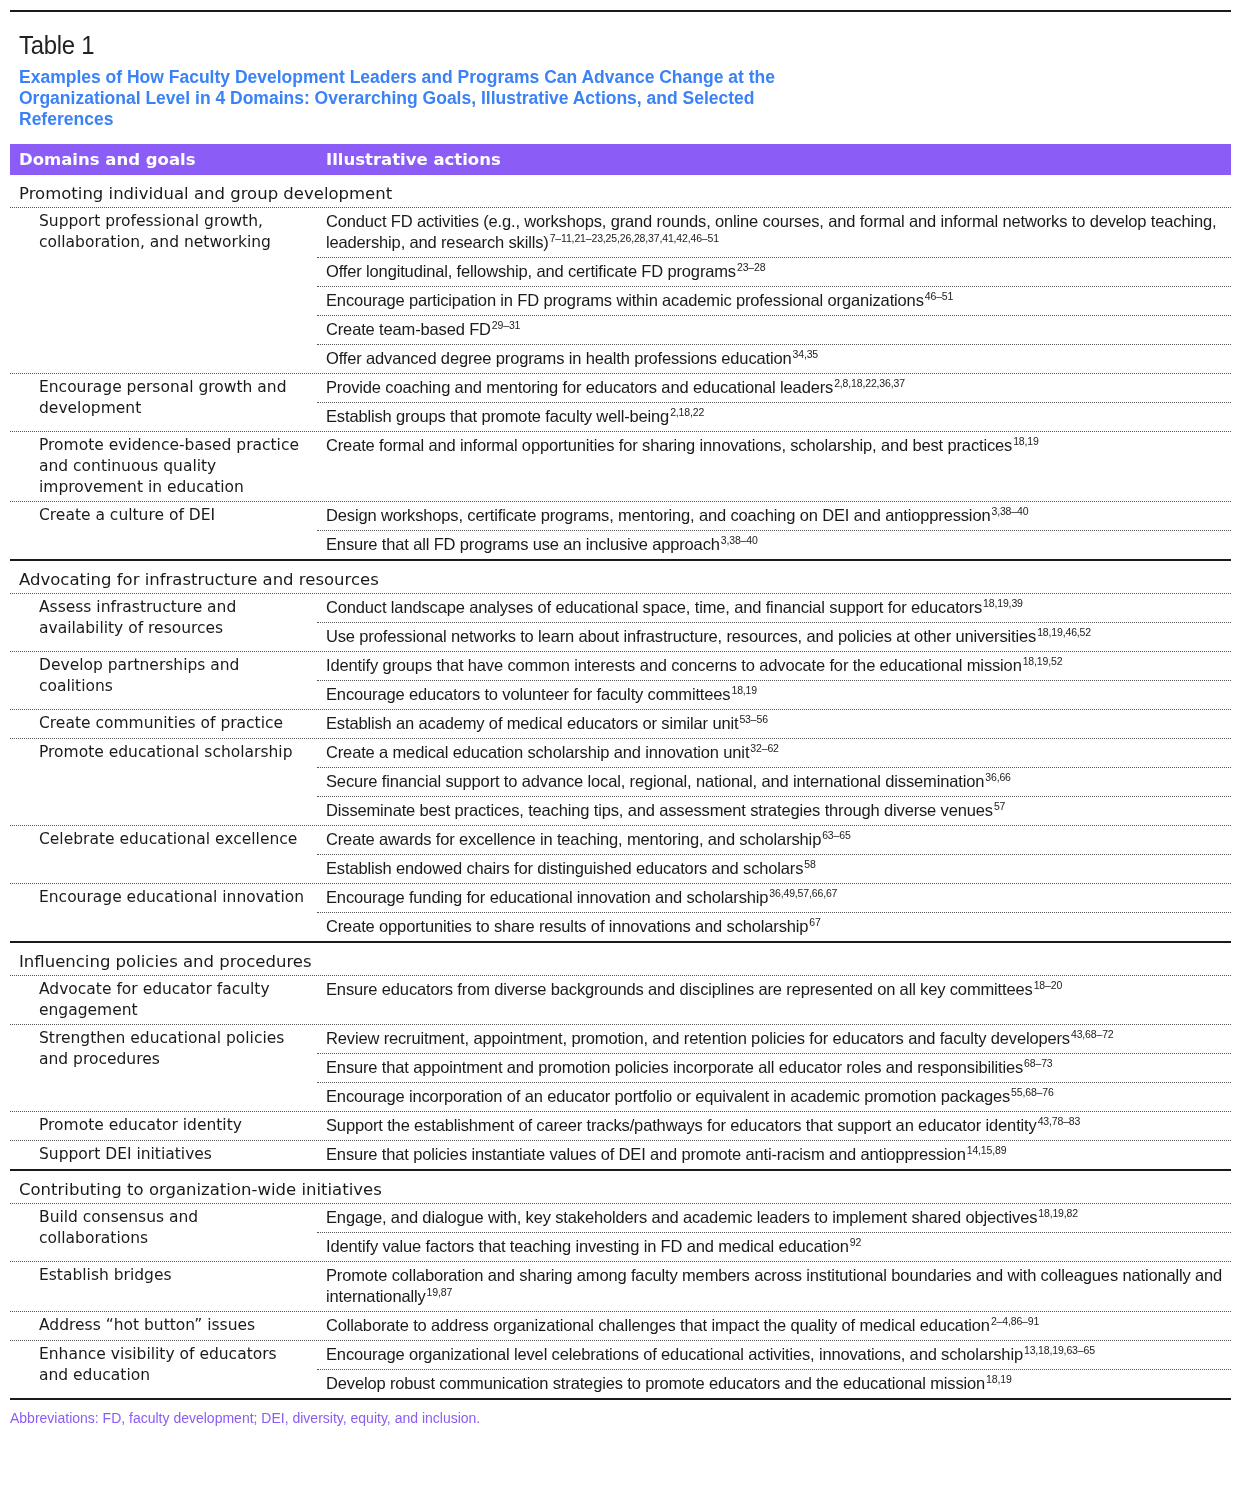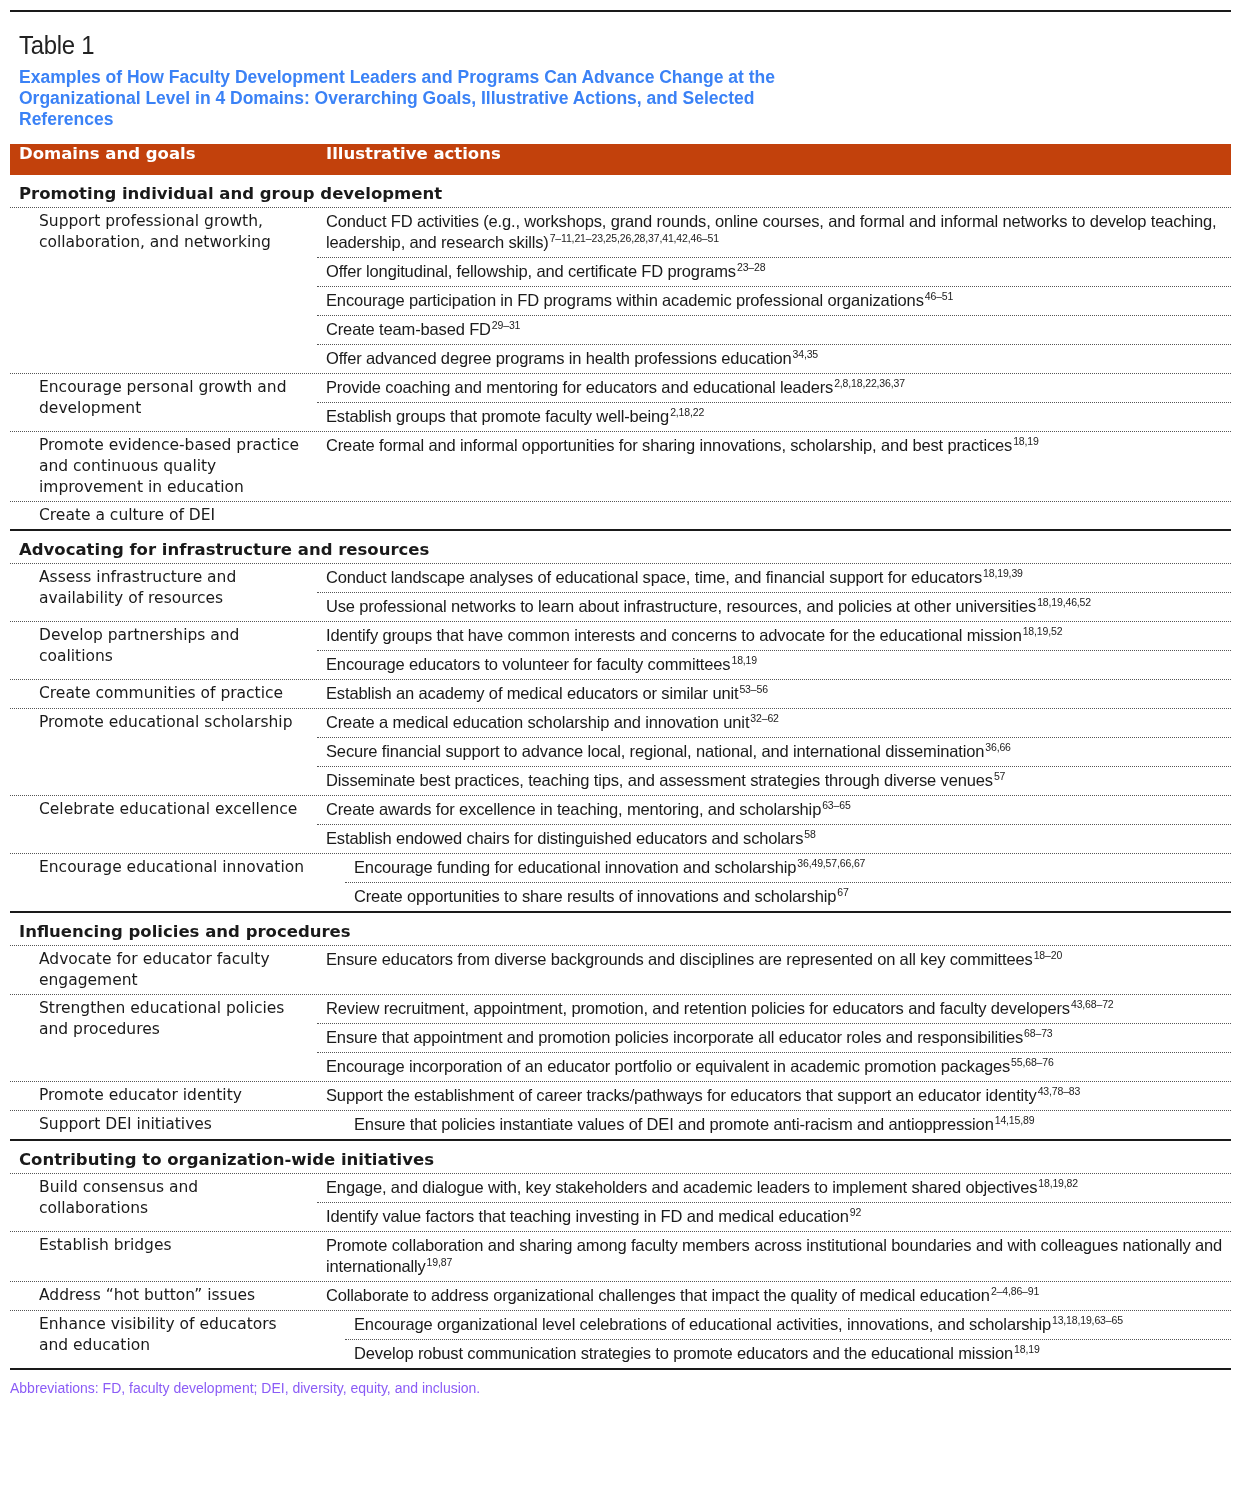--- a/index.html
+++ b/index.html
@@ -16,35 +16,35 @@
     font-weight: 300; font-size: 26px; color: #222;
     margin: 18px 0 0 9px; letter-spacing: -0.3px;
     transform: scaleX(0.92); transform-origin: left;
   }
   .table-title {
     font-family: "Liberation Sans", sans-serif;
     font-weight: bold; font-size: 17.5px; line-height: 21px;
     margin: 6px 0 0 9px; width: 820px; color: #3b82f6;
   }
   .header-row {
-    margin-top: 14px; height: 31px; background: #c2410c;
-    display: flex; align-items: flex-start; color: #ffffff;
+    margin-top: 14px; height: 31px; background: #8b5cf6;
+    display: flex; align-items: center; color: #ffffff;
     font-family: "DejaVu Sans", sans-serif; font-weight: bold; font-size: 16.5px;
   }
   .header-row .c1 { width: 307px; padding-left: 9px; box-sizing: border-box; }
   .header-row .c2 { padding-left: 9px; }
   .domain-row {
-    font-weight: bold; font-size: 16.5px; padding: 9px 0 4px 9px;
+    font-weight: normal; font-size: 16.5px; padding: 9px 0 4px 9px;
     border-bottom: 1px dotted #555;
   }
   .domain-block.with-rule { border-top: 2px solid #1a1a1a; }
   .goal {
     display: flex; border-bottom: 1px dotted #555;
   }
-  .goal:last-child { border-bottom: none; gap: 28px; }
+  .goal:last-child { border-bottom: none; }
   .goal-label {
     width: 307px; box-sizing: border-box; padding: 3px 8px 3px 29px;
     font-size: 15.5px; line-height: 21px; flex-shrink: 0;
   }
   .actions { flex: 1; }
   .action {
     padding: 3px 8px 4px 9px; font-size: 15.5px; line-height: 21px;
     border-bottom: 1px dotted #555;
     font-family: "Liberation Sans", sans-serif; font-size: 16.5px;
     letter-spacing: -0.15px;
@@ -91,20 +91,24 @@
           </div>
         </div>
         <div class="goal">
           <div class="goal-label">Promote evidence-based practice and continuous quality improvement in education</div>
           <div class="actions">
             <div class="action"><span>Create formal and informal opportunities for sharing innovations, scholarship, and best practices</span><sup>18,19</sup></div>
           </div>
         </div>
         <div class="goal">
           <div class="goal-label">Create a culture of DEI</div>
+          <div class="actions">
+            <div class="action"><span>Design workshops, certificate programs, mentoring, and coaching on DEI and antioppression</span><sup>3,38–40</sup></div>
+            <div class="action"><span>Ensure that all FD programs use an inclusive approach</span><sup>3,38–40</sup></div>
+          </div>
         </div>
       </div>
       <div class="domain-block with-rule">
         <div class="domain-row">Advocating for infrastructure and resources</div>
         <div class="goal">
           <div class="goal-label">Assess infrastructure and availability of resources</div>
           <div class="actions">
             <div class="action"><span>Conduct landscape analyses of educational space, time, and financial support for educators</span><sup>18,19,39</sup></div>
             <div class="action"><span>Use professional networks to learn about infrastructure, resources, and policies at other universities</span><sup>18,19,46,52</sup></div>
           </div>

